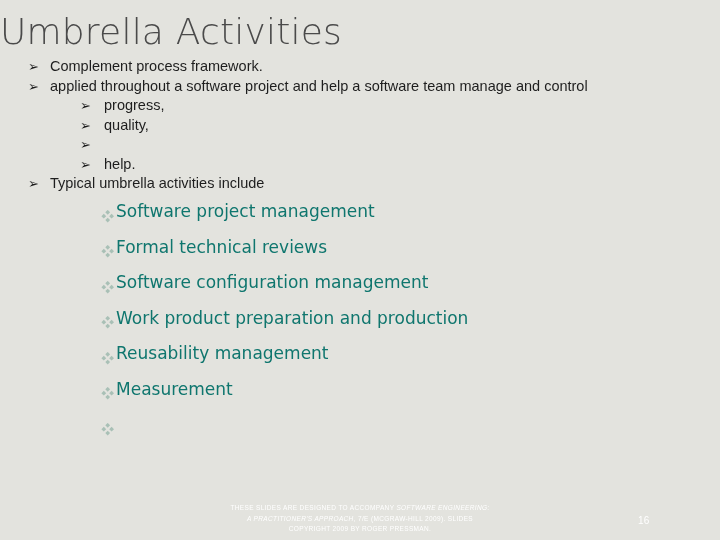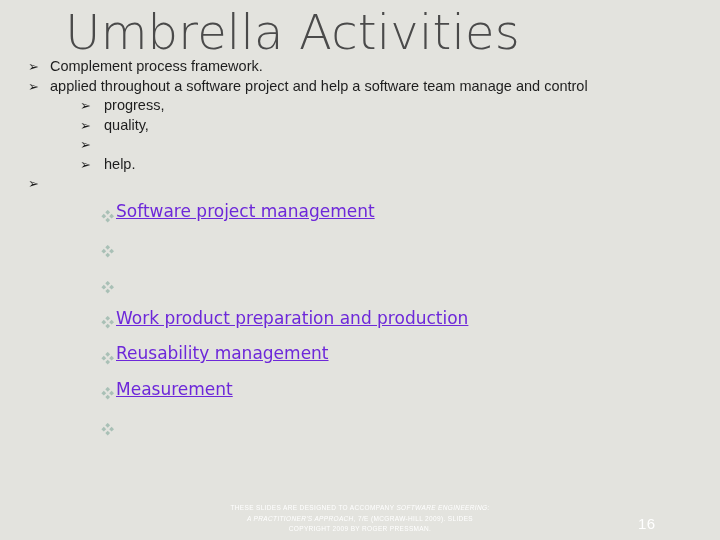--- a/index.html
+++ b/index.html
@@ -22,23 +22,23 @@
     background: #e3e3de;
     box-sizing: border-box;
   }
 
   
   .slide-title {
     position: absolute;
     left: 0;
     top: 10px;
     width: 520px;
-    text-align: right;
+    text-align: left;
     font-family: "DejaVu Sans", sans-serif;
-    font-size: 48px;
+    font-size: 36px;
     font-weight: 300;
     color: #4a4a4a;
     letter-spacing: 0.2px;
     line-height: 44px;
     white-space: nowrap;
   }
 
   
   .arrow-list {
     position: absolute;
@@ -79,23 +79,22 @@
     left: 101px;
     top: 201px;
     width: 600px;
   }
   .diamond-row {
     display: flex;
     align-items: baseline;
     height: 35.5px;
     font-family: "DejaVu Sans", sans-serif;
     font-size: 17px;
-    color: #6d28d9;
+    color: #0f766e;
     white-space: nowrap;
-    text-decoration: underline;
   }
   .diamond-glyph {
     flex: 0 0 14px;
     width: 14px;
     position: relative;
     top: -2px;
     height: 14px;
     align-self: center;
   }
   .diamond-glyph svg { display: block; }
@@ -119,21 +118,21 @@
     text-transform: uppercase;
   }
   .footer-line { display: block; }
   .footer-em { font-style: italic; }
 
   .page-number {
     position: absolute;
     left: 638px;
     top: 515px;
     font-family: "Liberation Sans", sans-serif;
-    font-size: 15px;
+    font-size: 10px;
     color: #ffffff;
     letter-spacing: 0.3px;
   }
 </style>
 </head>
 <body>
 
 <div class="slide">
 
   <div class="slide-title">Umbrella Activities</div>
@@ -157,20 +156,21 @@
       </div>
       <div class="arrow-row level-2">
         <span class="arrow-glyph">➢</span>
       </div>
       <div class="arrow-row level-2">
         <span class="arrow-glyph">➢</span>
         <span class="arrow-text">help.</span>
       </div>
       <div class="arrow-row level-1">
         <span class="arrow-glyph">➢</span>
+        <span class="arrow-text">Typical umbrella activities include</span>
       </div>
     </div>
 
   <div class="diamond-list">
       <div class="diamond-row">
         <span class="diamond-glyph">
           <svg width="13" height="13" viewBox="0 0 13 13">
             <rect x="5" y="0.6" width="3.4" height="3.4" transform="rotate(45 6.7 2.3)" fill="#a9c0b6"></rect>
             <rect x="1.1" y="4.5" width="3.4" height="3.4" transform="rotate(45 2.8 6.2)" fill="#a9c0b6"></rect>
             <rect x="8.9" y="4.5" width="3.4" height="3.4" transform="rotate(45 10.6 6.2)" fill="#a9c0b6"></rect>
@@ -181,30 +181,32 @@
       </div>
       <div class="diamond-row">
         <span class="diamond-glyph">
           <svg width="13" height="13" viewBox="0 0 13 13">
             <rect x="5" y="0.6" width="3.4" height="3.4" transform="rotate(45 6.7 2.3)" fill="#a9c0b6"></rect>
             <rect x="1.1" y="4.5" width="3.4" height="3.4" transform="rotate(45 2.8 6.2)" fill="#a9c0b6"></rect>
             <rect x="8.9" y="4.5" width="3.4" height="3.4" transform="rotate(45 10.6 6.2)" fill="#a9c0b6"></rect>
             <rect x="5" y="8.4" width="3.4" height="3.4" transform="rotate(45 6.7 10.1)" fill="#a9c0b6"></rect>
           </svg>
         </span>
-      </div>
-      <div class="diamond-row">
-        <span class="diamond-glyph">
-          <svg width="13" height="13" viewBox="0 0 13 13">
-            <rect x="5" y="0.6" width="3.4" height="3.4" transform="rotate(45 6.7 2.3)" fill="#a9c0b6"></rect>
-            <rect x="1.1" y="4.5" width="3.4" height="3.4" transform="rotate(45 2.8 6.2)" fill="#a9c0b6"></rect>
-            <rect x="8.9" y="4.5" width="3.4" height="3.4" transform="rotate(45 10.6 6.2)" fill="#a9c0b6"></rect>
-            <rect x="5" y="8.4" width="3.4" height="3.4" transform="rotate(45 6.7 10.1)" fill="#a9c0b6"></rect>
-          </svg>
-        </span>
+        <span class="diamond-text">Formal technical reviews</span>
+      </div>
+      <div class="diamond-row">
+        <span class="diamond-glyph">
+          <svg width="13" height="13" viewBox="0 0 13 13">
+            <rect x="5" y="0.6" width="3.4" height="3.4" transform="rotate(45 6.7 2.3)" fill="#a9c0b6"></rect>
+            <rect x="1.1" y="4.5" width="3.4" height="3.4" transform="rotate(45 2.8 6.2)" fill="#a9c0b6"></rect>
+            <rect x="8.9" y="4.5" width="3.4" height="3.4" transform="rotate(45 10.6 6.2)" fill="#a9c0b6"></rect>
+            <rect x="5" y="8.4" width="3.4" height="3.4" transform="rotate(45 6.7 10.1)" fill="#a9c0b6"></rect>
+          </svg>
+        </span>
+        <span class="diamond-text">Software configuration management</span>
       </div>
       <div class="diamond-row">
         <span class="diamond-glyph">
           <svg width="13" height="13" viewBox="0 0 13 13">
             <rect x="5" y="0.6" width="3.4" height="3.4" transform="rotate(45 6.7 2.3)" fill="#a9c0b6"></rect>
             <rect x="1.1" y="4.5" width="3.4" height="3.4" transform="rotate(45 2.8 6.2)" fill="#a9c0b6"></rect>
             <rect x="8.9" y="4.5" width="3.4" height="3.4" transform="rotate(45 10.6 6.2)" fill="#a9c0b6"></rect>
             <rect x="5" y="8.4" width="3.4" height="3.4" transform="rotate(45 6.7 10.1)" fill="#a9c0b6"></rect>
           </svg>
         </span>

